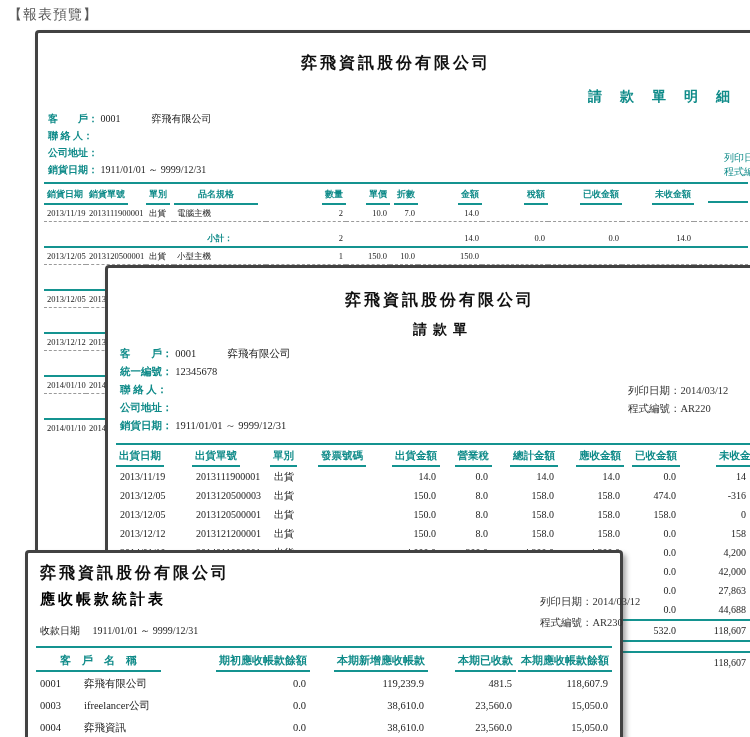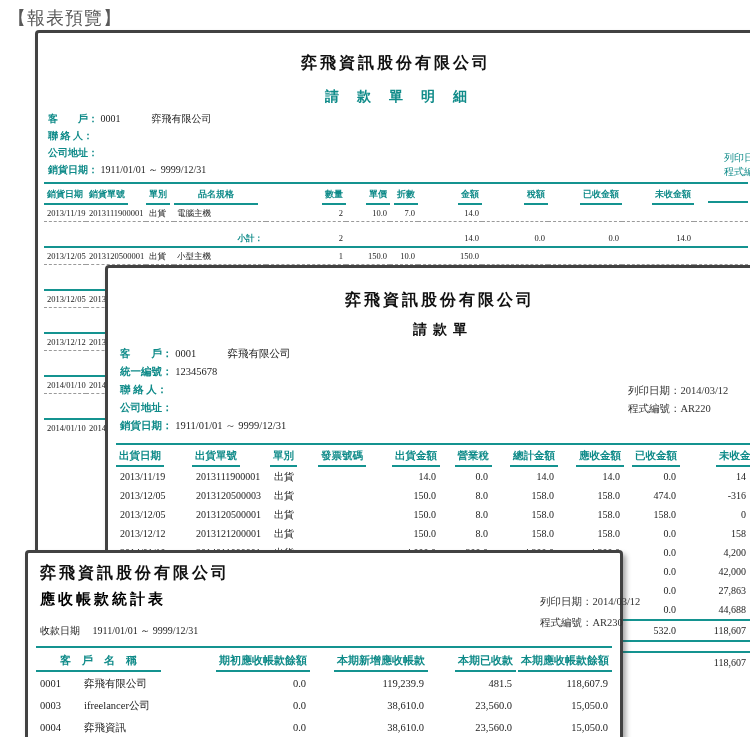--- a/index.html
+++ b/index.html
@@ -1,28 +1,28 @@
 <!DOCTYPE html>
 <html><head>
 <meta charset="utf-8">
 <style>
   html,body{margin:0;padding:0;background:#fff;}
   .screen{position:relative;width:750px;height:737px;overflow:hidden;background:#ffffff;
           font-family:"Liberation Serif","DejaVu Serif",serif;color:#222;}
   .preview-label{position:absolute;left:8px;top:6px;font-family:Liberation Mono, monospace;
-          font-size:18px;color:#595959;letter-spacing:1px;}
+          font-size:14px;color:#595959;letter-spacing:1px;}
   .pg{position:absolute;background:#fff;border:3px solid #424242;border-radius:4px;
       box-shadow:3px 4px 5px rgba(60,60,60,.45);box-sizing:border-box;}
   #pg1{left:35px;top:30px;width:728px;height:532px;padding:6px 12px 6px 6px;z-index:1;}
   #pg2{left:105px;top:265px;width:670px;height:475px;padding:8px;z-index:2;}
   #pg3{left:25px;top:550px;width:598px;height:195px;padding:8px;z-index:3;}
   .company{font-weight:bold;color:#111;letter-spacing:3px;}
   #pg1 .company,#pg2 .company{text-align:center;font-size:16px;margin-top:14px;}
   .doc-title{text-align:center;font-weight:bold;}
-  #pg1 .doc-title{font-size:14px;color:#0f8b89;letter-spacing:18px;margin:14px 0 4px;text-indent:18px;}
+  #pg1 .doc-title{font-size:14px;color:#0f8b89;letter-spacing:18px;margin:14px 0 4px;text-indent:18px;text-align:right;}
   #pg2 .doc-title{font-size:14px;color:#111;letter-spacing:6px;margin:10px 0 6px;text-indent:6px;}
   .info{margin-left:4px;}
   .info .ln{line-height:17px;font-size:10px;white-space:nowrap;}
   #pg2 .info .ln{line-height:18px;font-size:10.5px;}
   .lbl{color:#0f8b89;font-weight:bold;}
   .val{color:#222;}
   .gap2{display:inline-block;width:26px;}
   .printinfo{position:absolute;font-size:10px;color:#0f8b89;line-height:14px;white-space:nowrap;}
   #pg1 .printinfo{right:-4px;top:118px;text-align:left;}
   #pg2 .printinfo{left:520px;top:114px;color:#333;font-size:10.5px;line-height:18px;}
@@ -38,21 +38,21 @@
   .hl-stub{min-width:34px;}
   td{padding:3px 3px 2px;white-space:nowrap;overflow:hidden;}
   #pg1 td{padding:3px 3px 2px;line-height:11px;}
   #pg2 td{padding:4px 4px 3px;line-height:12px;}
   #pg3 td{padding:6px 4px 4px;line-height:12px;}
   .num{text-align:right;}
   .ctr{text-align:left;}
   #pg2 td.last{padding-right:18px;}
   tr.dashed td{border-top:1px dashed #9a9a9a;padding:0;height:3px;line-height:3px;}
   tr.subtotal td{border-bottom:2px solid #149390;}
-  .st-label{color:#0f8b89;font-weight:bold;text-align:right;}
+  .st-label{color:#0f8b89;font-weight:bold;text-align:center;}
   tr.total td{border-top:2px solid #149390;}
   tr.dbl td{border-top:2px solid #149390;border-bottom:2px solid #149390;height:2px;padding:0;line-height:2px;}
   tr.grand td{border:none;}
   .r3sub{font-weight:bold;color:#000000;font-size:15px;letter-spacing:3px;margin:6px 0 2px;}
   .r3range{font-size:10px;color:#222;margin-top:15px;}
   .r3range .rl{color:#222;margin-right:10px;}
 </style>
 </head>
 <body>
 

